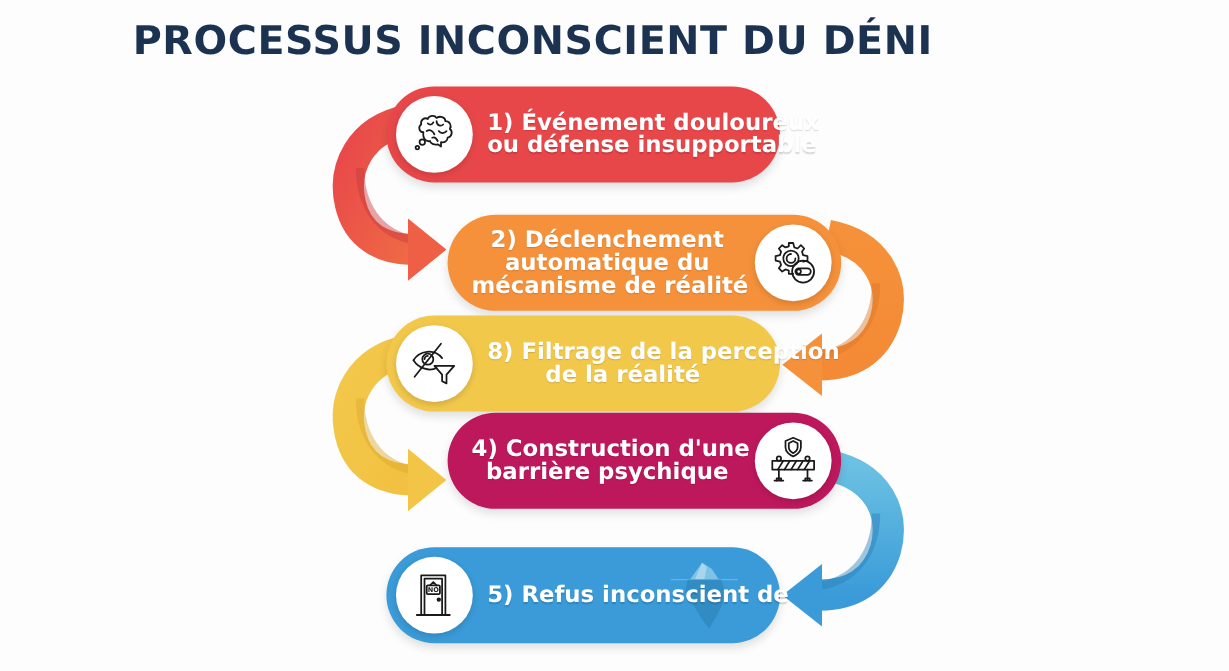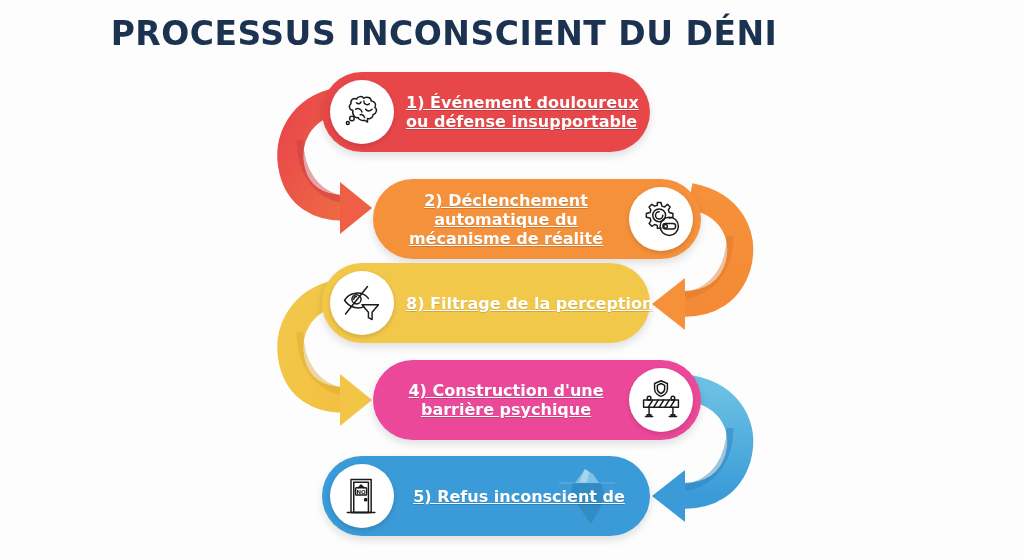--- a/index.html
+++ b/index.html
@@ -25,24 +25,23 @@
   .pill .icon-circle {
     position: absolute; top: 8px; width: 64px; height: 64px;
     border-radius: 50%; background: #ffffff;
     display: flex; align-items: center; justify-content: center;
     box-shadow: 0 2px 5px rgba(0,0,0,0.15);
   }
   .pill.icon-left .icon-circle { left: 8px; }
   .pill.icon-right .icon-circle { right: 8px; }
   .pill .label {
     position: absolute; color: #ffffff; font-weight: 700;
-    font-size: 16px; line-height: 19px; text-align: center;
+    font-size: 19px; line-height: 19px; text-align: center;
     text-shadow: 0 1px 1px rgba(0,0,0,0.15);
     font-family: "DejaVu Sans", "Liberation Sans", sans-serif;
-    text-decoration: underline;
   }
   .pill.icon-left .label { left: 84px; right: 18px; }
   .pill.icon-right .label { left: 20px; right: 82px; }
   .label span { display: block; white-space: nowrap; }
   .icon-circle svg { width: 44px; height: 44px; }
 </style>
 </head>
 <body>
 
 <div class="title">PROCESSUS INCONSCIENT DU DÉNI</div>
@@ -131,24 +130,25 @@
       <path d="M5,21 C10,12 24,10 31,19"></path>
       <path d="M5,21 C10,29 20,31 26,28"></path>
       <circle cx="18" cy="20" r="5"></circle>
       <path d="M15,20 A3,3 0 0,1 18,17"></path>
       <line x1="6" y1="36" x2="30" y2="6"></line>
       <path d="M24,26 L42,26 L35,34 L35,42 L31,40 L31,34 Z"></path>
     </svg>
   </div>
   <div class="label">
     <span>8) Filtrage de la perception</span>
+    <span>de la réalité</span>
   </div>
 </div>
 
-<div class="pill icon-right" style="left:373px; top:360px; background:#ec4899;">
+<div class="pill icon-right" style="left:373px; top:344px; background:#be185d;">
   <div class="label">
     <span>4) Construction d'une</span>
     <span>barrière psychique</span>
   </div>
   <div class="icon-circle">
     <svg viewBox="0 0 48 48" fill="none" stroke="#1a1a1a" stroke-width="1.6" stroke-linecap="round" stroke-linejoin="round">
       <path d="M24,3 L31,6 L31,12 C31,16 27,19 24,20 C21,19 17,16 17,12 L17,6 Z"></path>
       <path d="M24,6 L28,8 L28,12 C28,14 26,16 24,17 C22,16 20,14 20,12 L20,8 Z"></path>
       <circle cx="11" cy="22" r="2"></circle>
       <circle cx="37" cy="22" r="2"></circle>

